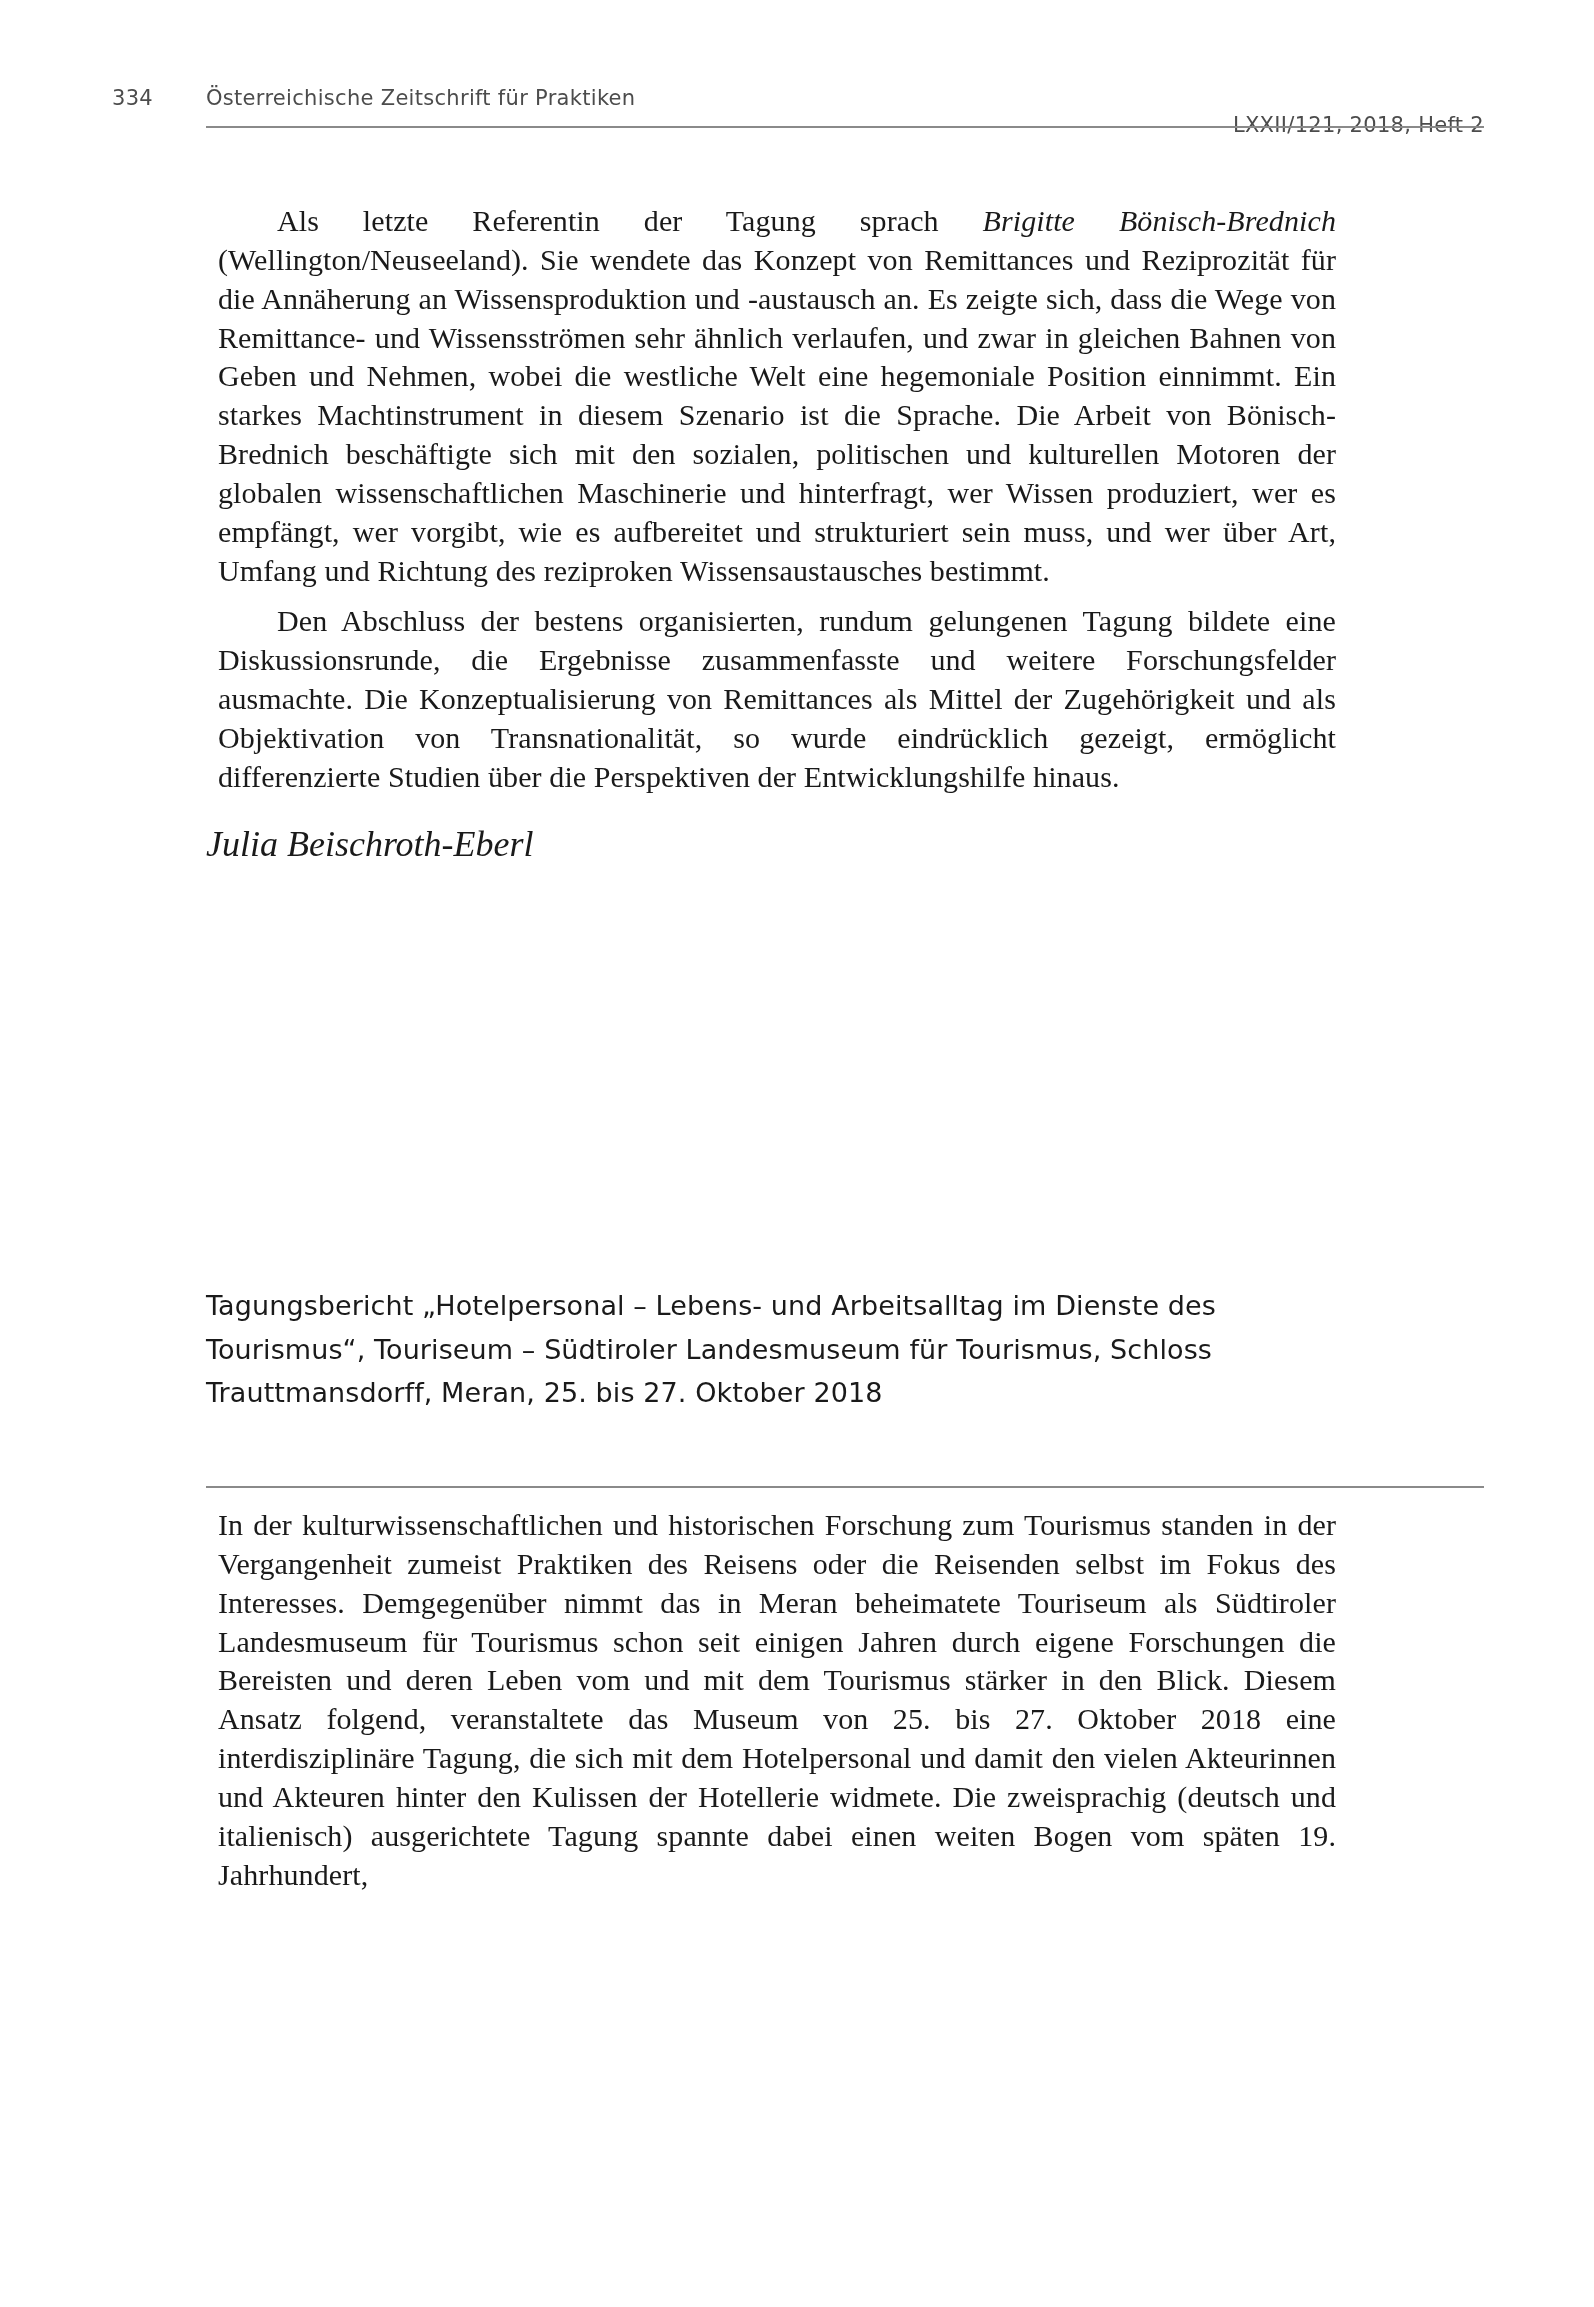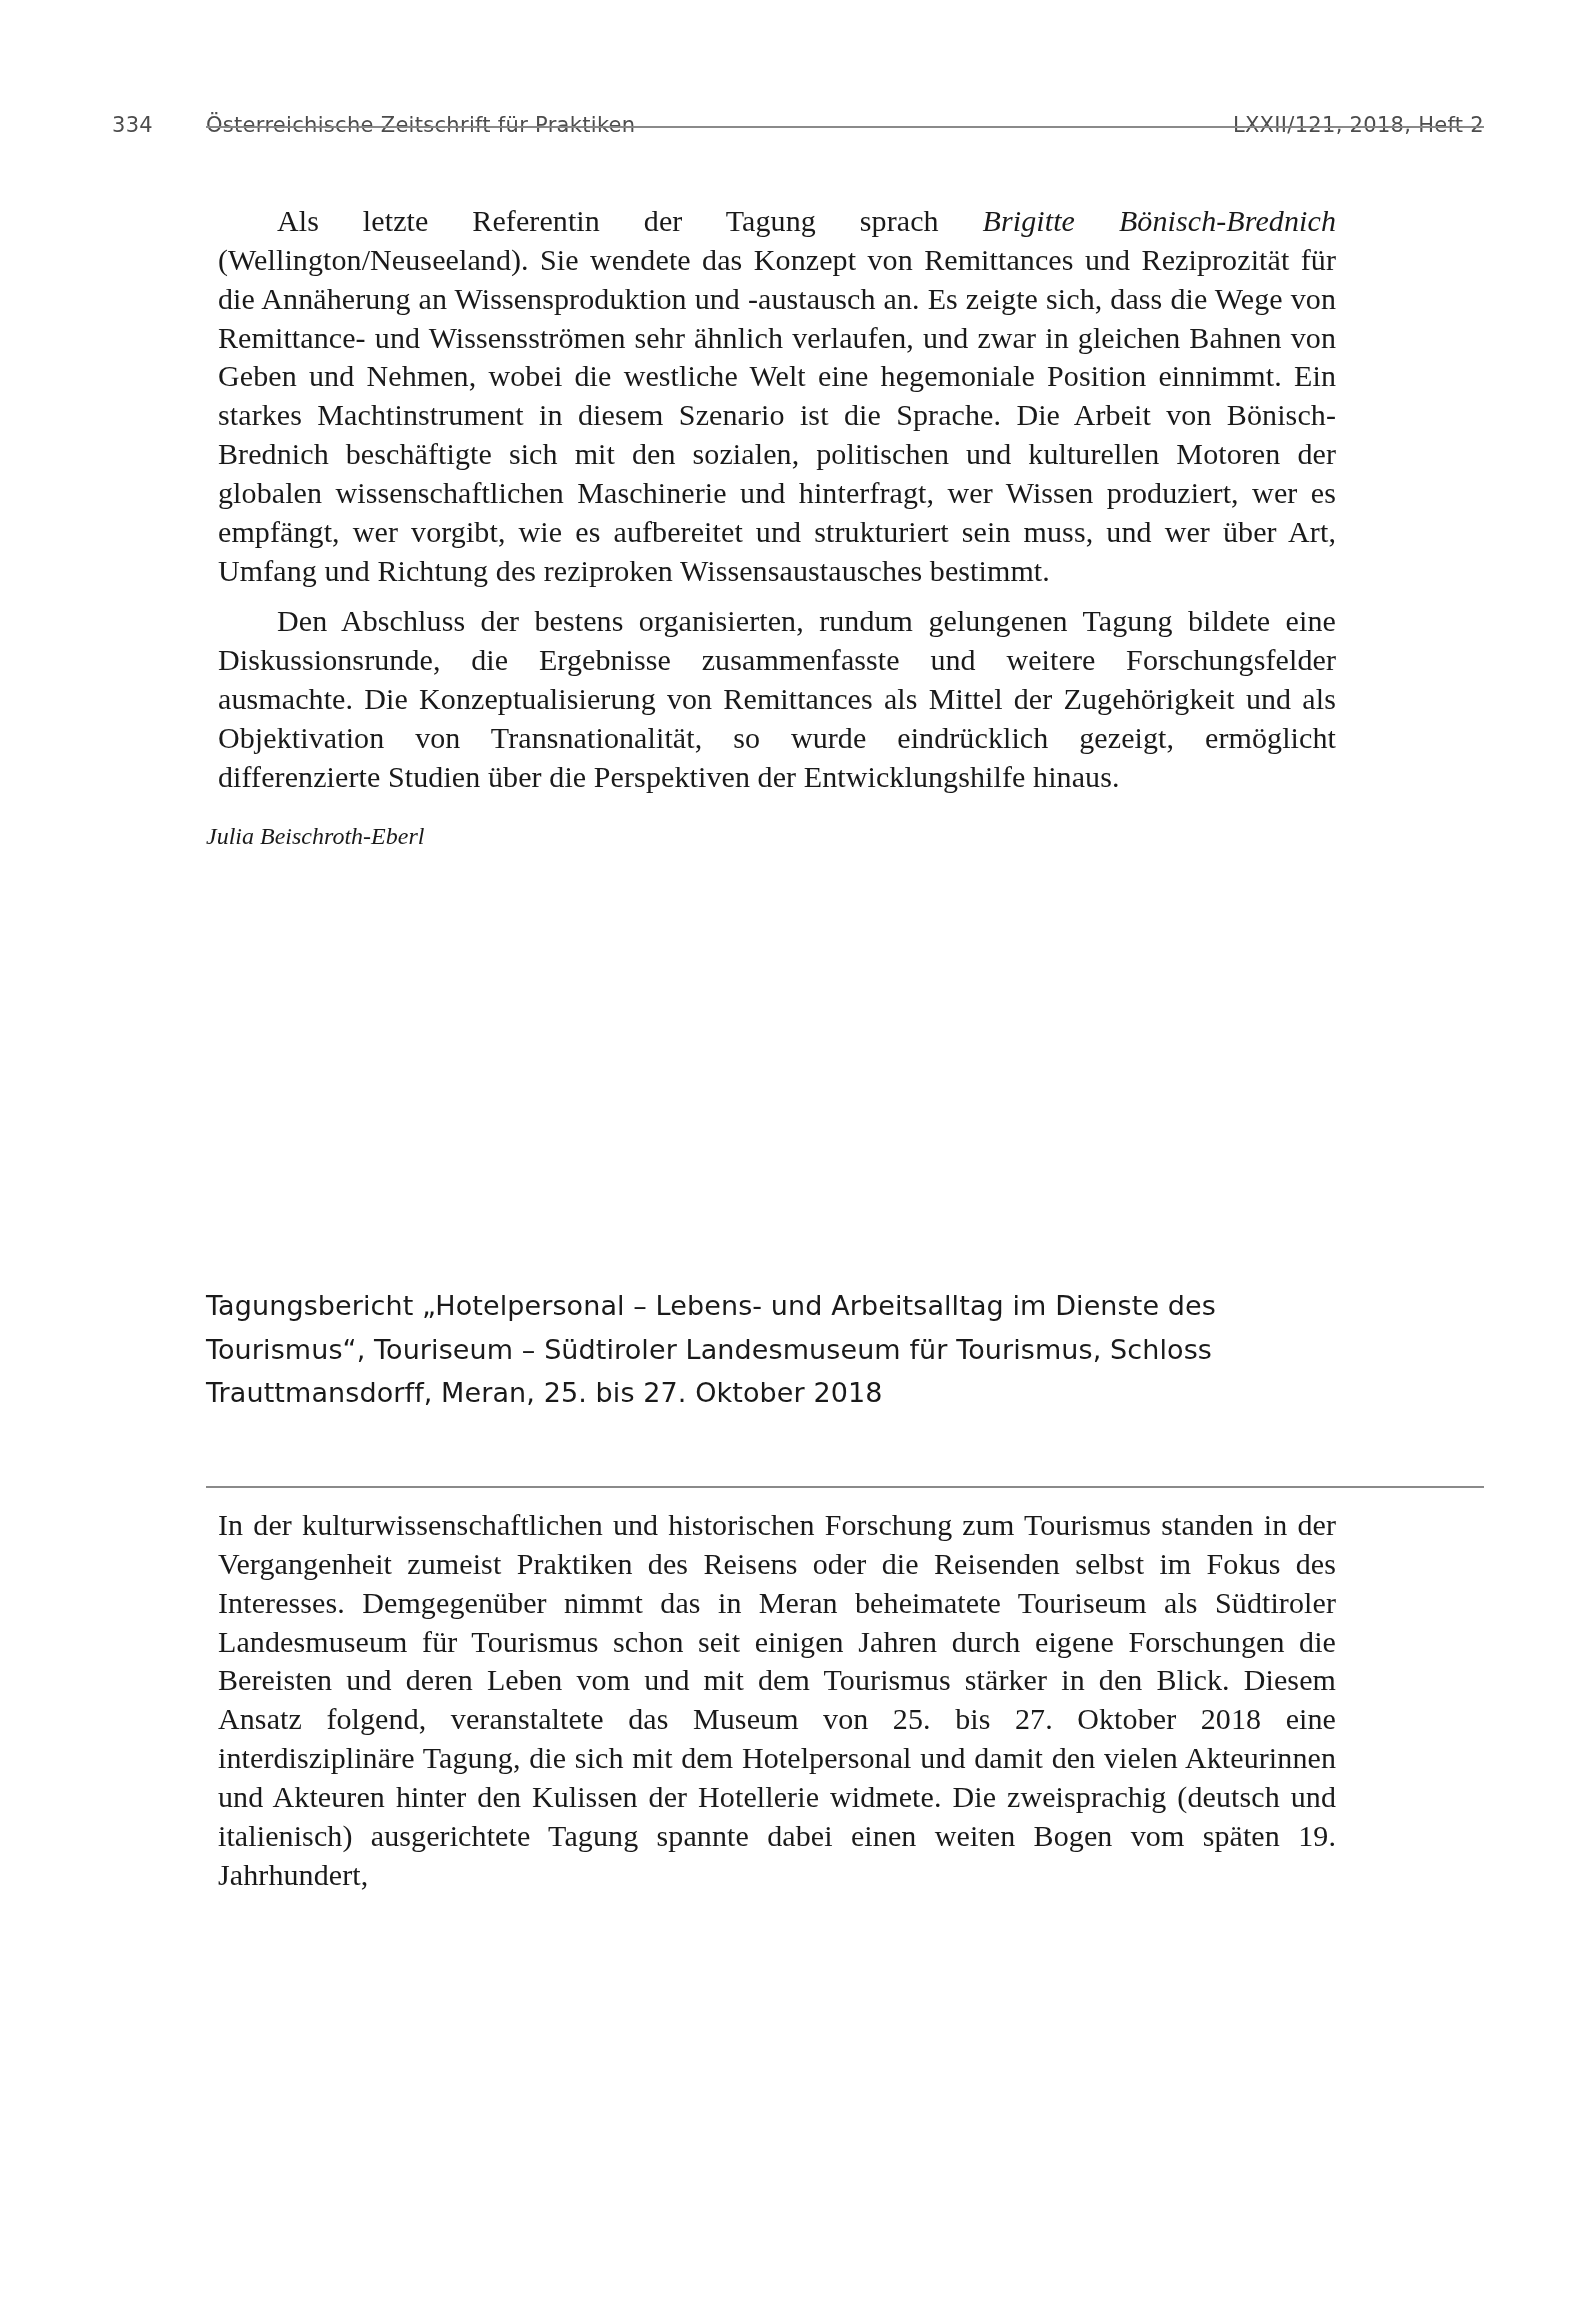--- a/index.html
+++ b/index.html
@@ -21,21 +21,21 @@
     box-sizing: border-box;
   }
 
   
   .runhead {
     position: absolute;
     top: 86px;
     left: 112px;
     width: 1372px;
     display: flex;
-    align-items: flex-end;
+    align-items: flex-start;
     font-family: "DejaVu Sans", sans-serif;
     font-size: 21px;
     letter-spacing: 0.3px;
     color: #4c4c4c;
   }
   .runhead .folio {
     width: 94px;
     flex: 0 0 94px;
   }
   .runhead .journal {
@@ -72,21 +72,21 @@
     letter-spacing: 0.1px;
   }
   p.para.indent {
     text-indent: 59px;
   }
   .italic {
     font-style: italic;
   }
   .signature {
     margin: 24px 0 0 0;
-    font-size: 24px;
+    font-size: 36px;
     font-style: italic;
     line-height: 1.3;
   }
 
   
   .section {
     position: absolute;
     top: 1284px;
     left: 206px;
     width: 1172px;

